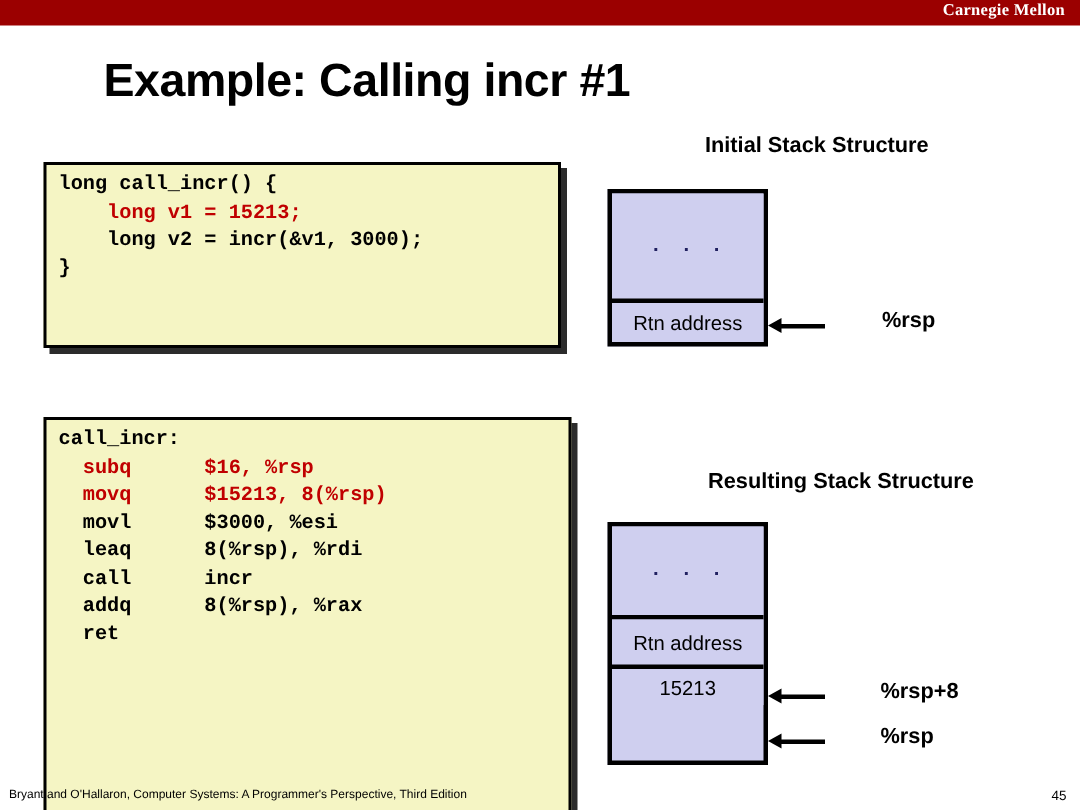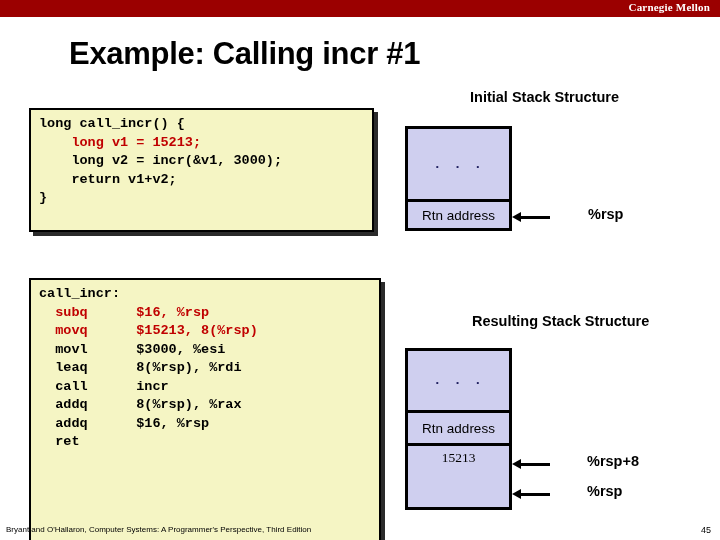--- a/index.html
+++ b/index.html
@@ -117,21 +117,21 @@
     color: #202060;
   }
 
   
   #initial-stack-box .cell-dots { height: 73px; }
   #initial-stack-box .cell-rtn  { height: 26px; }
 
   
   #resulting-stack-box .cell-dots   { height: 62px; }
   #resulting-stack-box .cell-rtn    { height: 33px; }
-  #resulting-stack-box .cell-val    { height: 24px; font-family: Liberation Serif, serif; }
+  #resulting-stack-box .cell-val    { height: 24px; }
   #resulting-stack-box .cell-unused { height: 30px; }
 
   
   .ptr-arrow {
     position: absolute;
     height: 11px;
   }
   .ptr-arrow .shaft {
     position: absolute;
     left: 7px; top: 4px;
@@ -188,34 +188,32 @@
 <div id="brand-bar">
   <div id="brand-text">Carnegie Mellon</div>
 </div>
 
 <div id="slide-title">Example: Calling incr #1</div>
 
 <div id="c-source" class="code-block">
   <div class="code-line">long call_incr() {</div>
   <div class="code-line red">    long v1 = 15213;</div>
   <div class="code-line">    long v2 = incr(&amp;v1, 3000);</div>
-  <div class="code-line">    return v1+v2;</div>
   <div class="code-line">}</div>
 </div>
 
 <div id="c-asm" class="code-block">
   <div class="code-line">call_incr:</div>
   <div id="asm-rows">
       <div class="code-line red">  subq      $16, %rsp</div>
       <div class="code-line red">  movq      $15213, 8(%rsp)</div>
       <div class="code-line">  movl      $3000, %esi</div>
       <div class="code-line">  leaq      8(%rsp), %rdi</div>
       <div class="code-line">  call      incr</div>
       <div class="code-line">  addq      8(%rsp), %rax</div>
-      <div class="code-line">  addq      $16, %rsp</div>
       <div class="code-line">  ret       </div>
     </div>
 </div>
 
 <div id="initial-heading" class="stack-heading">Initial Stack Structure</div>
 
 <div id="initial-stack-box" class="stack-box">
   <div class="stack-cell ellipsis cell-dots">. . .</div>
   <div class="stack-cell cell-rtn">Rtn address</div>
 </div>

